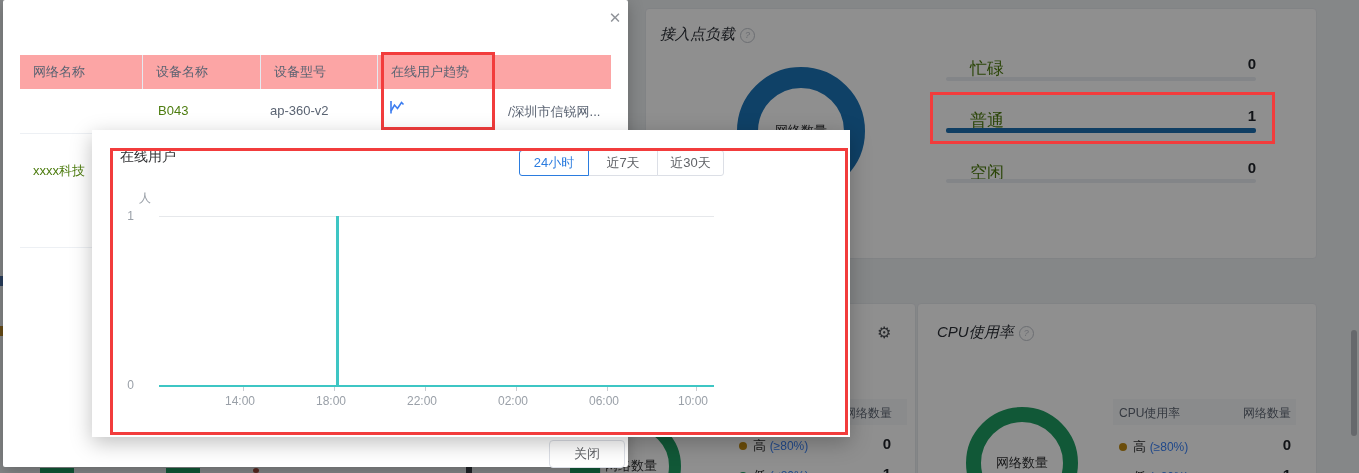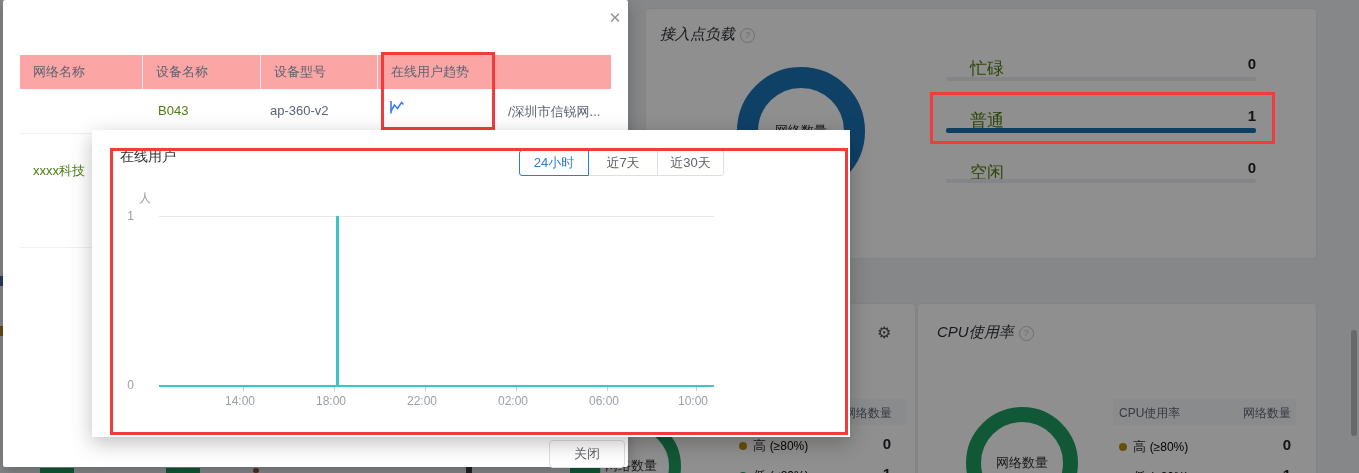--- a/index.html
+++ b/index.html
@@ -16,21 +16,21 @@
   .donut-label{position:absolute;display:flex;align-items:center;justify-content:center;
                font-size:13px;color:#303133;white-space:nowrap;}
   .stat-label{position:absolute;font-size:17px;color:#4d7c0f;white-space:nowrap;margin-left:24px;}
   .stat-value{position:absolute;font-size:15px;font-weight:bold;color:#1f2329;text-align:right;width:40px;}
   .bar{position:absolute;height:4px;border-radius:2px;background:#e9edf2;}
   .bar-fill{background:#1b6fb0;height:5px;}
   .legend-hd{position:absolute;font-size:12px;color:#5f6774;white-space:nowrap;}
   .legend-bg{position:absolute;background:#f7f8fa;}
   .dot{position:absolute;width:8px;height:8px;border-radius:50%;}
   .legend-main{font-size:13px;color:#303133;}
-  .legend-sub{font-size:12px;color:#000000;}
+  .legend-sub{font-size:12px;color:#3b82f6;}
   .gear{position:absolute;font-size:16px;color:#4c4f54;line-height:16px;}
   .scroll-thumb{position:absolute;background:#b7bac0;border-radius:3px;}
   
   .overlay{position:absolute;left:0;top:0;right:0;bottom:0;background:rgba(0,0,0,0.44);z-index:5;}
   
   .modal{position:absolute;left:3px;top:0;width:625px;height:467px;background:#fff;
          border-radius:2px;box-shadow:0 4px 16px rgba(0,0,0,.25);z-index:10;}
   .modal-title{position:absolute;left:19px;top:11px;font-size:15px;color:#303133;}
   .modal-close{position:absolute;left:602px;top:8px;font-size:15px;color:#909399;cursor:pointer;width:20px;height:20px;text-align:center;line-height:20px;}
   .thead{position:absolute;left:17px;top:55px;width:591px;height:34px;background:#fca5a5;}

